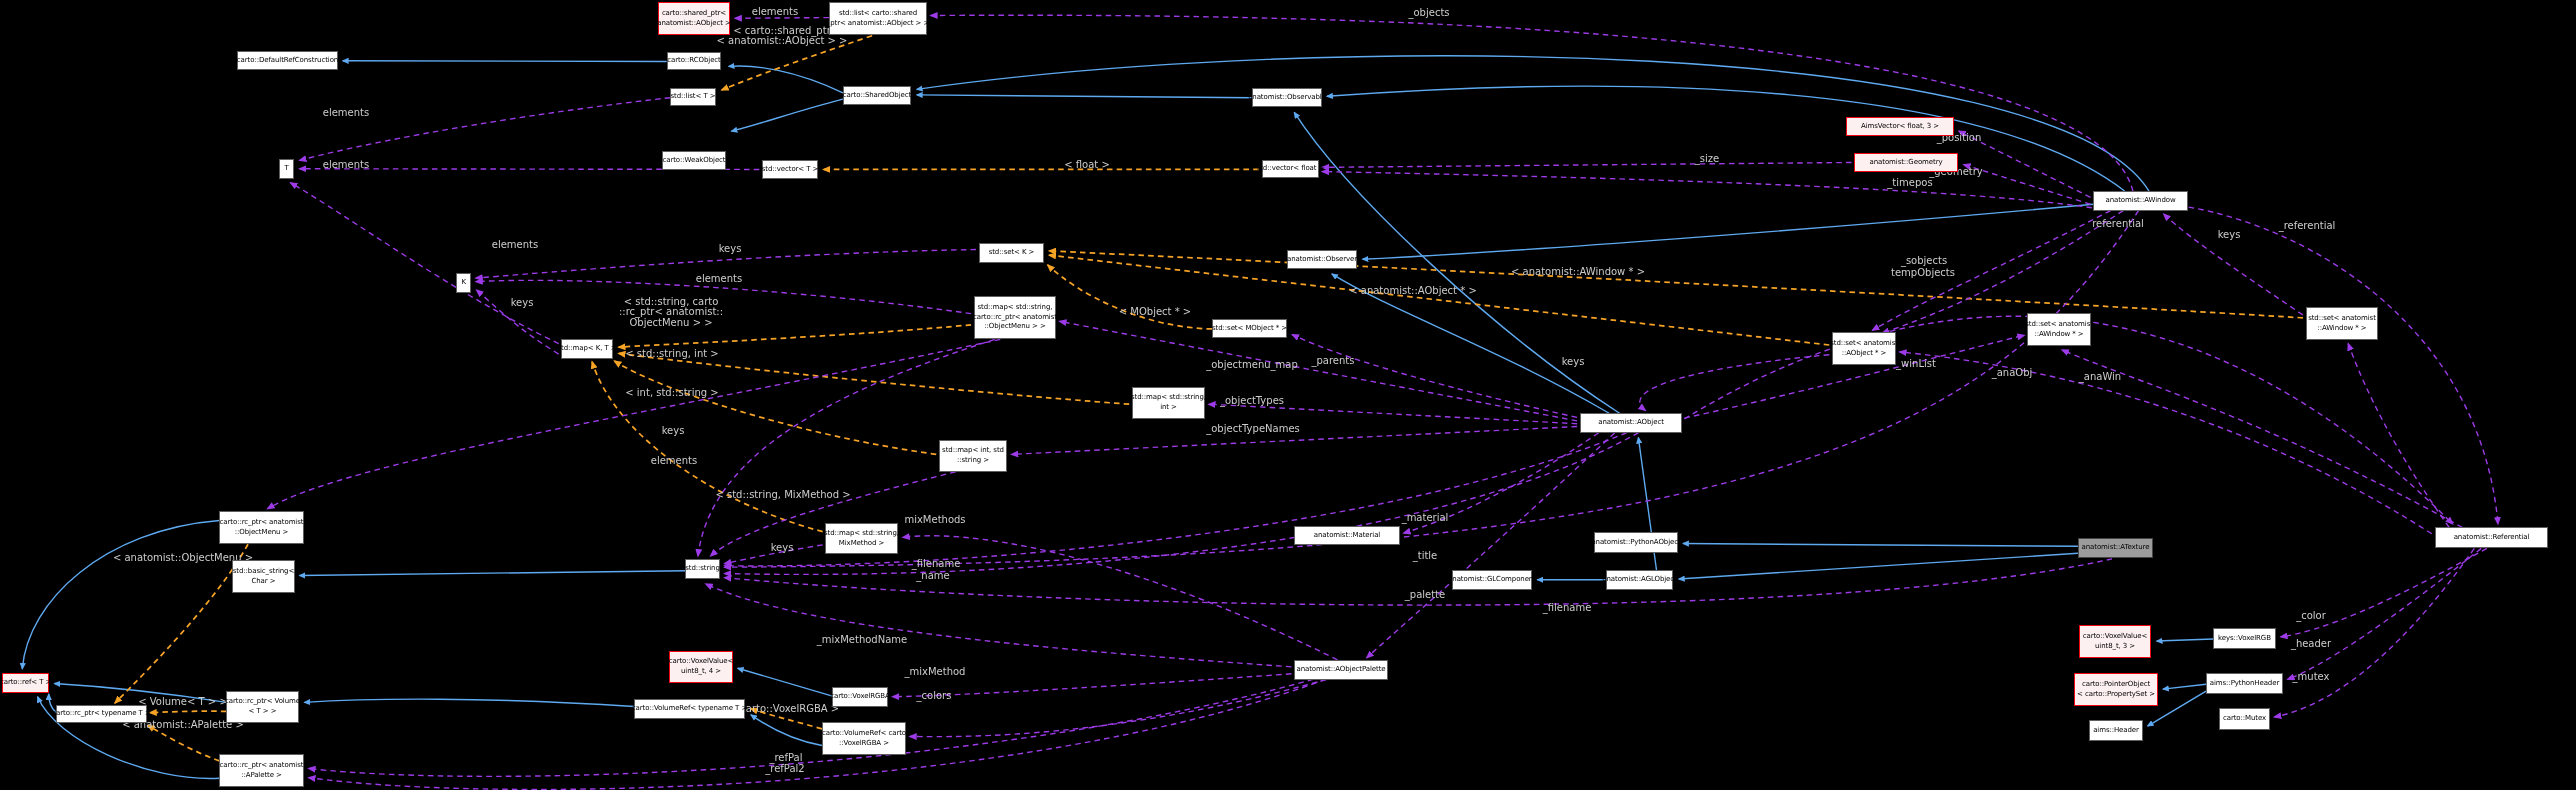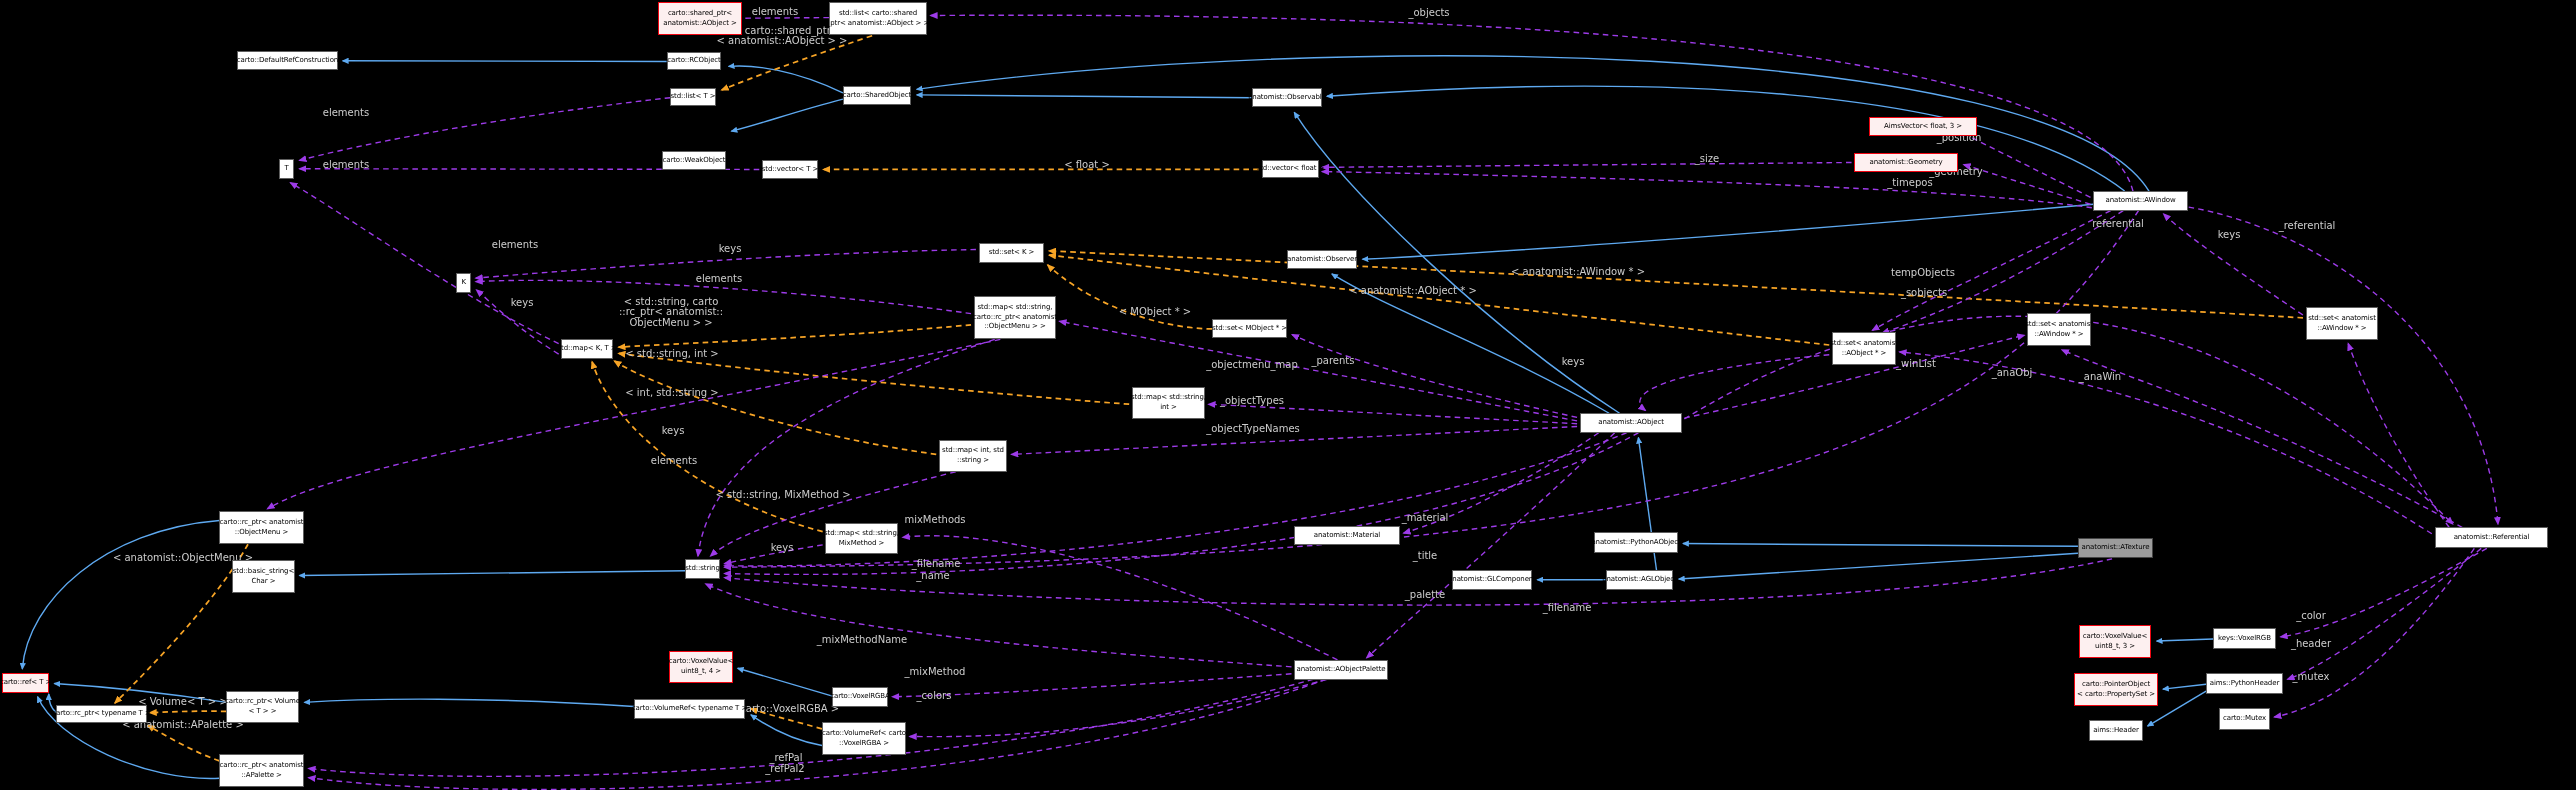--- a/index.html
+++ b/index.html
@@ -202,21 +202,21 @@
     </div>
     <div class="elabel" style="left: 1252px; top: 396px;">
       <div>_objectTypes</div>
     </div>
     <div class="elabel" style="left: 1253px; top: 424px;">
       <div>_objectTypeNames</div>
     </div>
     <div class="elabel" style="left: 1573px; top: 357px;">
       <div>keys</div>
     </div>
-    <div class="elabel" style="left: 1924px; top: 256px; margin-top: 32px;">
+    <div class="elabel" style="left: 1924px; top: 256px;">
       <div>_sobjects</div>
     </div>
     <div class="elabel" style="left: 1923px; top: 268px;">
       <div>tempObjects</div>
     </div>
     <div class="elabel" style="left: 1916px; top: 359px;">
       <div>_winList</div>
     </div>
     <div class="elabel" style="left: 2012px; top: 368px;">
       <div>_anaObj</div>
@@ -280,21 +280,21 @@
     </div>
     <div class="elabel" style="left: 2311px; top: 672px;">
       <div>_mutex</div>
     </div>
     <div class="elabel" style="left: 673px; top: 426px;">
       <div>keys</div>
     </div>
     <div class="elabel" style="left: 674px; top: 456px;">
       <div>elements</div>
     </div>
-    <div class="node red" style="left: 658px; top: 2.1px; width: 84px; height: 33px;">
+    <div class="node red" style="left: 658px; top: 2.1px; width: 72px; height: 33px;">
       <div>carto::shared_ptr&lt;</div>
       <div>anatomist::AObject &gt;</div>
     </div>
     <div class="node" style="left: 829px; top: 2.1px; width: 98px; height: 33px;">
       <div>std::list&lt; carto::shared</div>
       <div>_ptr&lt; anatomist::AObject &gt; &gt;</div>
     </div>
     <div class="node" style="left: 237px; top: 51px; width: 101px; height: 19px;">
       <div>carto::DefaultRefConstruction</div>
     </div>
@@ -315,21 +315,21 @@
     </div>
     <div class="node" style="left: 279px; top: 159px; width: 15.3px; height: 19.5px;">
       <div>T</div>
     </div>
     <div class="node" style="left: 762px; top: 160px; width: 56px; height: 19px;">
       <div>std::vector&lt; T &gt;</div>
     </div>
     <div class="node" style="left: 1262px; top: 160px; width: 57px; height: 18px;">
       <div>std::vector&lt; float &gt;</div>
     </div>
-    <div class="node red" style="left: 1846px; top: 117px; width: 108px; height: 19px; margin-left: 23px;">
+    <div class="node red" style="left: 1846px; top: 117px; width: 108px; height: 19px;">
       <div>AimsVector&lt; float, 3 &gt;</div>
     </div>
     <div class="node red" style="left: 1854px; top: 153px; width: 104px; height: 19px;">
       <div>anatomist::Geometry</div>
     </div>
     <div class="node" style="left: 2093px; top: 191px; width: 95px; height: 19.5px;">
       <div>anatomist::AWindow</div>
     </div>
     <div class="node" style="left: 456px; top: 273px; width: 15.3px; height: 19.5px;">
       <div>K</div>

